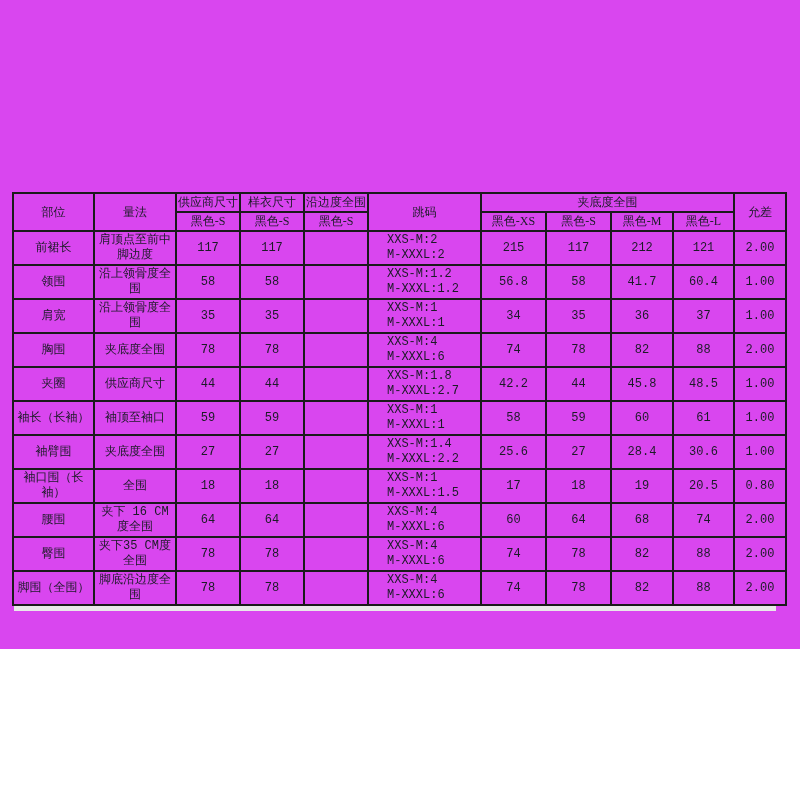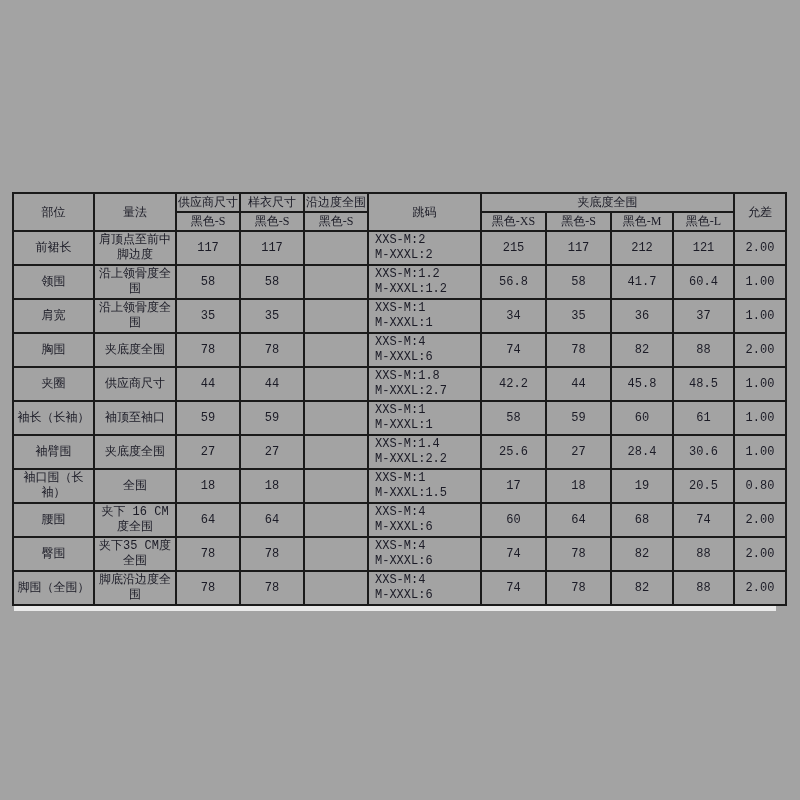--- a/index.html
+++ b/index.html
@@ -8,22 +8,22 @@
     background: #ffffff;
   }
   body {
     width: 800px;
     height: 800px;
     font-family: "Liberation Serif", "DejaVu Serif", serif;
   }
   .canvas {
     position: relative;
     width: 800px;
-    height: 800px;
-    background: #a3a3a3;
+    height: 649px;
+    background: #d946ef;
     overflow: hidden;
   }
   table.spec {
     position: absolute;
     left: 12px;
     top: 192px;
     width: 773px;
     border-collapse: collapse;
     table-layout: fixed;
     color: #1b1b26;
@@ -37,21 +37,21 @@
     vertical-align: middle;
     padding: 1px 1px;
     line-height: 1.25;
     overflow: hidden;
     word-break: break-all;
   }
   table.spec thead tr { height: 18px; }
   table.spec tbody tr { height: 34px; font-family: Liberation Mono, monospace; }
   table.spec td.jump {
     text-align: left;
-    padding-left: 6px;
+    padding-left: 18px;
     word-break: keep-all;
   }
   .gray-strip {
     position: absolute;
     left: 14px;
     top: 606px;
     width: 762px;
     height: 5px;
     background: #e9e9e9;
   }

